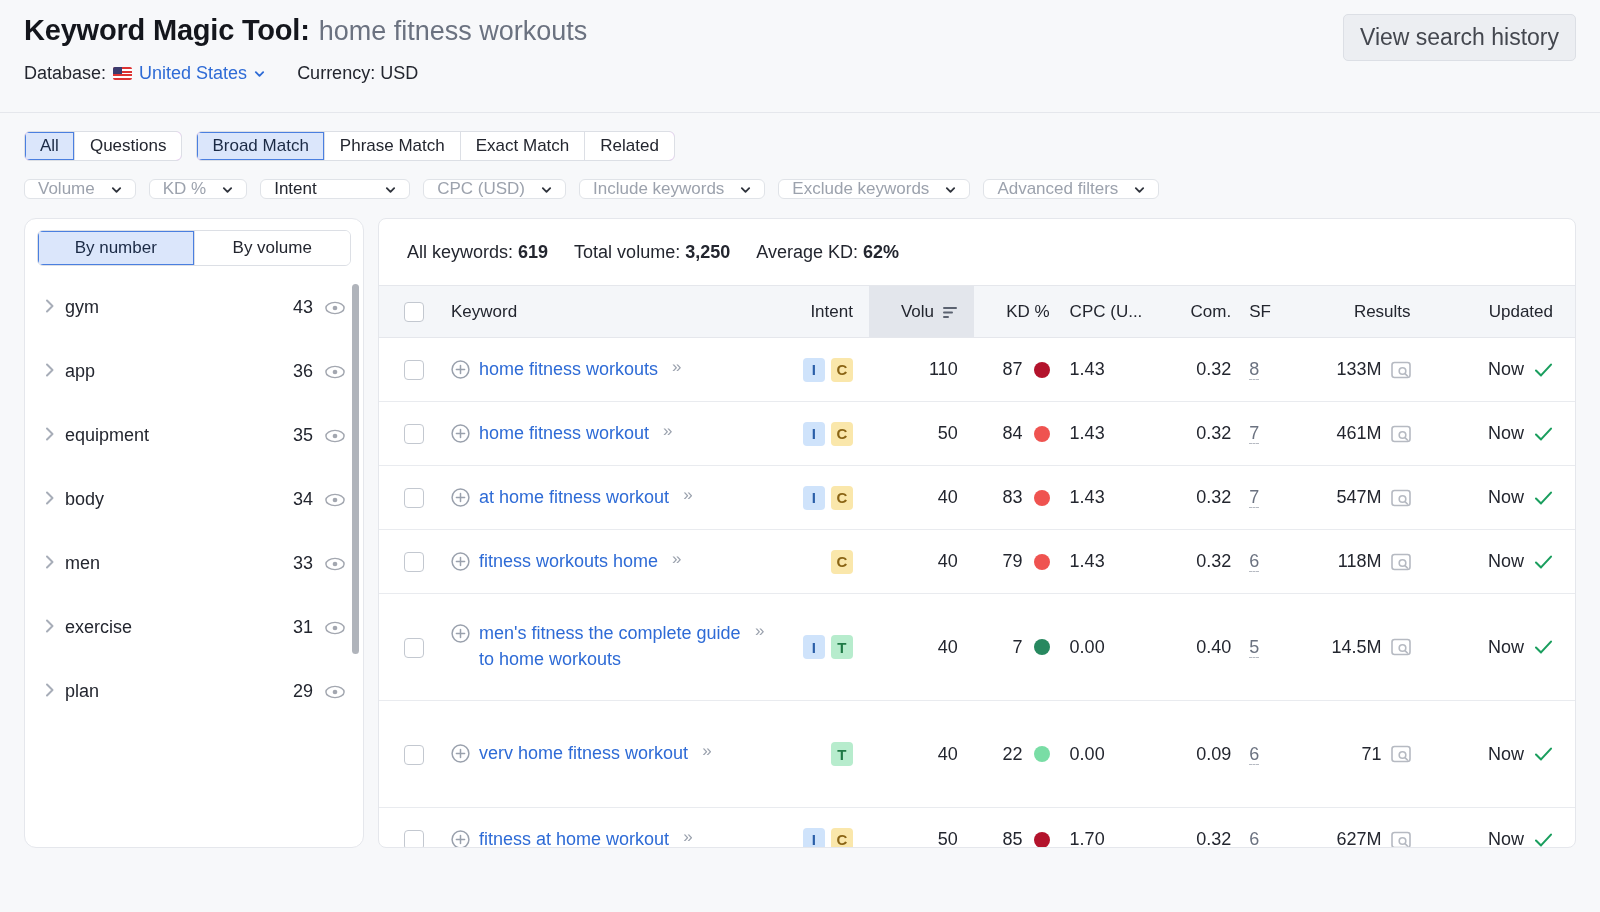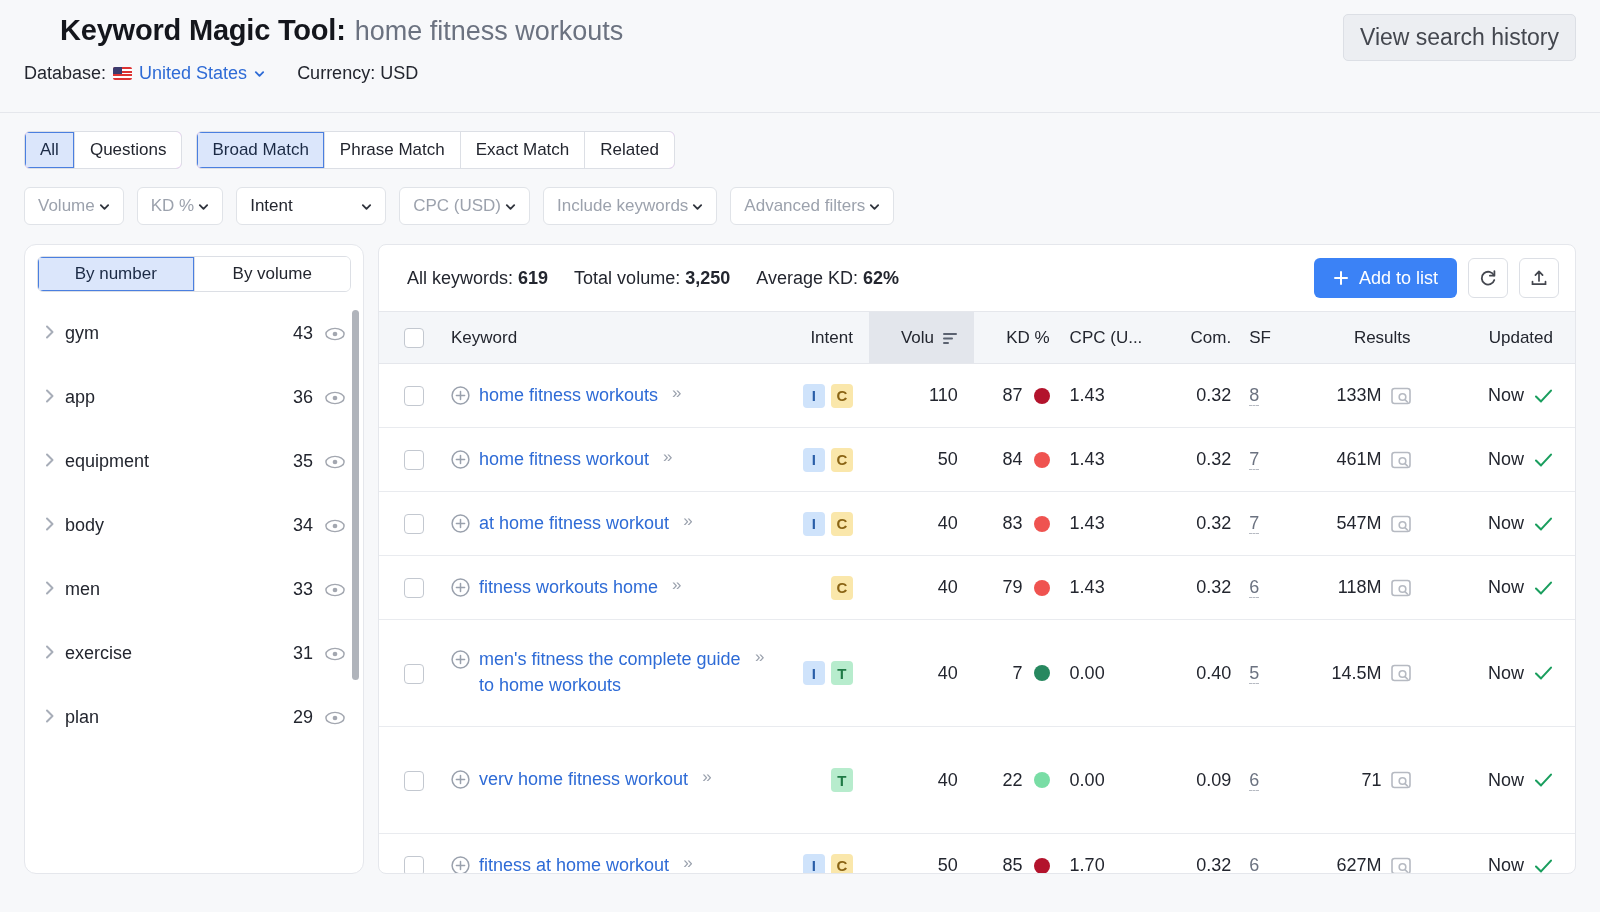--- a/index.html
+++ b/index.html
@@ -13,21 +13,21 @@
 
   
   .header {
     position: relative;
     height: 113px;
     background: #f7f8fa;
     border-bottom: 1px solid #e5e7ec;
     padding: 14px 24px 0 24px;
   }
   .title-row { display: flex; align-items: baseline; gap: 9px; }
-  .title-main { font-size: 29px; font-weight: bold; color: #14161c; letter-spacing: -0.2px; margin-left: 36px; }
+  .title-main { font-size: 29px; font-weight: bold; color: #14161c; letter-spacing: -0.2px; }
   .title-query { font-size: 27px; color: #6b7280; font-weight: 400; }
   .meta-row { display: flex; align-items: center; gap: 32px; margin-top: 16px; font-size: 18px; color: #23262f; }
   .meta-item { display: flex; align-items: center; gap: 7px; justify-content: space-between; }
   .flag {
     display: inline-block; width: 19px; height: 13px; border-radius: 2px;
     background: linear-gradient(to bottom,
       #d33 0 14.3%, #fff 14.3% 28.6%, #d33 28.6% 42.9%, #fff 42.9% 57.2%,
       #d33 57.2% 71.5%, #fff 71.5% 85.8%, #d33 85.8% 100%);
     position: relative; overflow: hidden; vertical-align: middle;
   }
@@ -39,40 +39,40 @@
   .history-btn {
     position: absolute; right: 24px; top: 14px;
     background: #eceef2; border: 1px solid #dcdfe5; border-radius: 5px;
     font-size: 23px; color: #44474f; padding: 9px 16px; cursor: pointer;
     font-family: inherit;
   }
 
   
   .filters { padding: 18px 24px 0 24px; }
   .filter-row-1 { display: flex; align-items: center; gap: 14px; }
-  .seg-group { display: flex; border: 1px solid #dcdfe5; border-radius: 6px; overflow: hidden; background: #f0abfc; height: 38px; }
+  .seg-group { display: flex; border: 1px solid #dcdfe5; border-radius: 6px; overflow: hidden; background: #f0abfc; height: 30px; }
   .seg {
     display: flex; align-items: center; padding: 0 15px; font-size: 17px; color: #23262f;
     background: #fff; cursor: pointer; border-right: 1px solid #dcdfe5; white-space: nowrap;
   }
   .seg:last-child { border-right: none; }
   .seg.active { background: #dbe6fb; color: #1b2a45; box-shadow: inset 0 0 0 1px #4a7fe0; }
   .lang-btn {
     display: flex; align-items: center; gap: 9px; height: 38px; padding: 0 14px;
     border: 1px solid #dcdfe5; border-radius: 6px; background: #fff;
     font-size: 17px; color: #9ca2ad; cursor: pointer;
   }
   .beta-badge {
     background: #ef6c33; color: #fff; font-size: 12px; font-weight: bold;
     border-radius: 9px; padding: 2px 8px 3px 8px; line-height: 1;
   }
   .filter-row-2 { display: flex; align-items: center; gap: 13px; margin-top: 18px; }
   .fbtn {
-    display: flex; align-items: center; justify-content: space-between; gap: 4px;
-    height: 38px; padding: 0 13px; border: 1px solid #e0e3e8; border-radius: 6px;
+    display: flex; align-items: center; justify-content: space-between; gap: 16px;
+    height: 20px; padding: 0 13px; border: 1px solid #e0e3e8; border-radius: 6px;
     background: #fff; font-size: 17px; color: #9ca2ad; cursor: pointer; white-space: nowrap;
   }
   .fbtn.dark { color: #23262f; }
 
   
   .body-wrap { display: flex; gap: 14px; padding: 19px 24px 0 24px; height: 649px; }
 
   
   .sidebar {
     width: 340px; background: #fff; border: 1px solid #e5e7ec; border-radius: 12px;
@@ -231,20 +231,26 @@
         </svg>
     </div>
     <div class="fbtn">
       <span>CPC (USD)</span>
       <svg class="chev" viewBox="0 0 12 12">
           <path d="M2 4.5 L6 8.5 L10 4.5" stroke="#2f333c" stroke-width="2" fill="none" stroke-linecap="round" stroke-linejoin="round"></path>
         </svg>
     </div>
     <div class="fbtn">
       <span>Include keywords</span>
+      <svg class="chev" viewBox="0 0 12 12">
+          <path d="M2 4.5 L6 8.5 L10 4.5" stroke="#2f333c" stroke-width="2" fill="none" stroke-linecap="round" stroke-linejoin="round"></path>
+        </svg>
+    </div>
+    <div class="fbtn">
+      <span>Exclude keywords</span>
       <svg class="chev" viewBox="0 0 12 12">
           <path d="M2 4.5 L6 8.5 L10 4.5" stroke="#2f333c" stroke-width="2" fill="none" stroke-linecap="round" stroke-linejoin="round"></path>
         </svg>
     </div>
     <div class="fbtn">
       <span>Advanced filters</span>
       <svg class="chev" viewBox="0 0 12 12">
           <path d="M2 4.5 L6 8.5 L10 4.5" stroke="#2f333c" stroke-width="2" fill="none" stroke-linecap="round" stroke-linejoin="round"></path>
         </svg>
     </div>
@@ -351,40 +357,20 @@
           <span>All keywords:</span>
           <b>619</b>
         </div>
         <div>
           <span>Total volume:</span>
           <b>3,250</b>
         </div>
         <div>
           <span>Average KD:</span>
           <b>62%</b>
-        </div>
-      </div>
-      <div class="panel-actions">
-        <button class="add-btn">
-          <svg width="16" height="16" viewBox="0 0 16 16">
-              <path d="M8 2v12M2 8h12" stroke="#fff" stroke-width="2" stroke-linecap="round"></path>
-            </svg>
-          <span>Add to list</span>
-        </button>
-        <div class="icon-btn">
-          <svg width="20" height="20" viewBox="0 0 20 20">
-            <path d="M16 7.5A6.4 6.4 0 1 0 16.3 12" stroke="#44474f" stroke-width="1.8" fill="none" stroke-linecap="round"></path>
-            <path d="M16.4 3.2v4.5h-4.5" stroke="#44474f" stroke-width="1.8" fill="none" stroke-linecap="round" stroke-linejoin="round"></path>
-          </svg>
-        </div>
-        <div class="icon-btn">
-          <svg width="20" height="20" viewBox="0 0 20 20">
-            <path d="M10 13V3.6M6.4 7.2 10 3.4l3.6 3.8" stroke="#44474f" stroke-width="1.7" fill="none" stroke-linecap="round" stroke-linejoin="round"></path>
-            <path d="M3.5 13.5v2.6h13v-2.6" stroke="#44474f" stroke-width="1.7" fill="none" stroke-linecap="round"></path>
-          </svg>
         </div>
       </div>
     </div>
 
     <table>
       <thead>
         <tr>
           <th class="c-check">
             <span class="cb"></span>
           </th>

